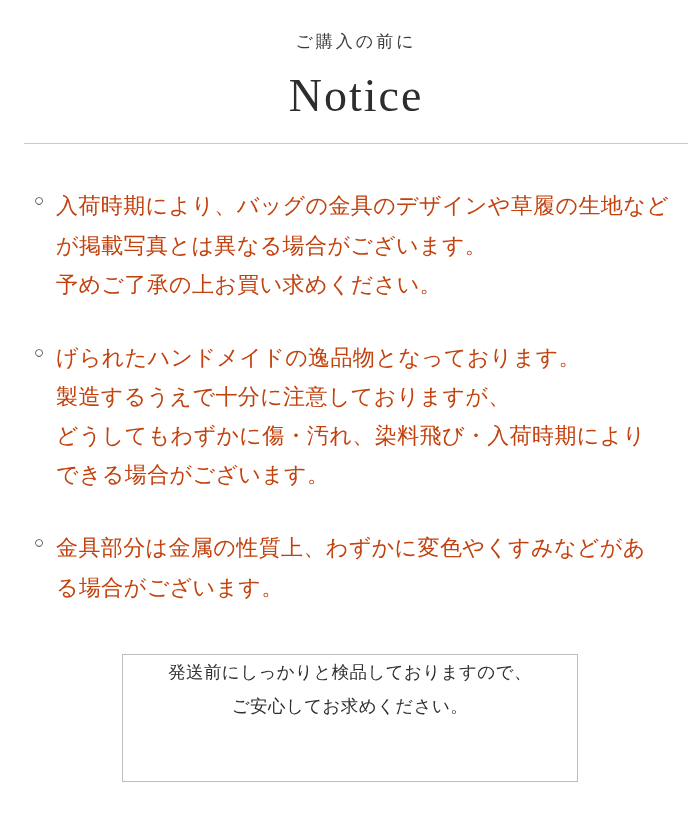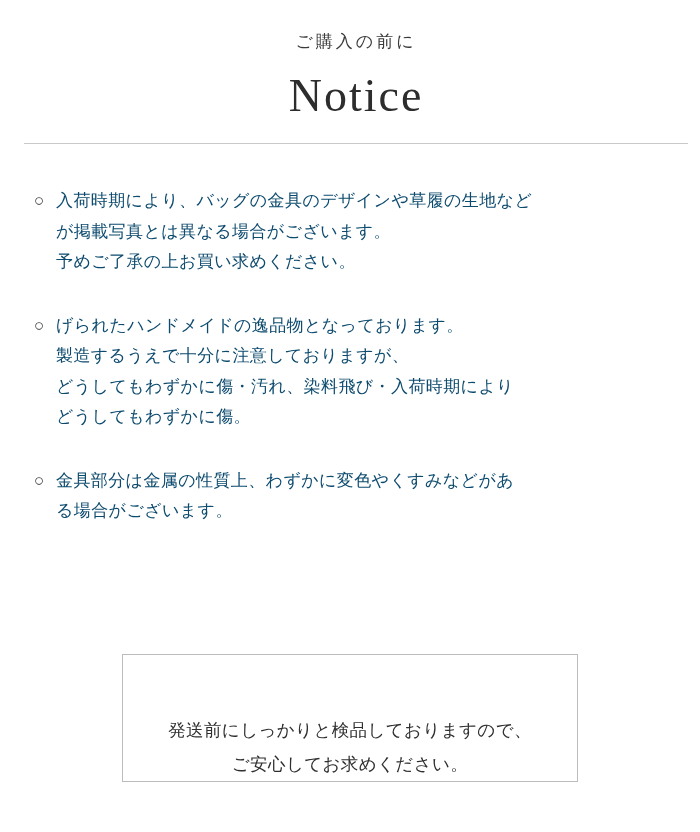--- a/index.html
+++ b/index.html
@@ -68,43 +68,43 @@
     flex: 0 0 auto;
     width: 22px;
     font-size: 17px;
     line-height: 1.75;
     color: #3a3a3a;
   }
   .note-lines {
     flex: 1 1 auto;
   }
   .note-line {
-    font-size: 17px;
+    font-size: 22px;
     line-height: 1.78;
-    color: #0c4a6e;
+    color: #c2410c;
     letter-spacing: 0.4px;
     white-space: nowrap;
   }
   .note-line.indent {
     padding-left: 0;
   }
 
   
   .footer-box {
     position: absolute;
     left: 122px;
     top: 654px;
     width: 456px;
     height: 128px;
     border: 1px solid #bdbdbd;
     box-sizing: border-box;
     display: flex;
     flex-direction: column;
     align-items: center;
-    justify-content: flex-end;
+    justify-content: flex-start;
   }
   .footer-line {
     font-size: 17.5px;
     line-height: 1.95;
     color: #2f2f2f;
     letter-spacing: 0.4px;
     white-space: nowrap;
   }
 </style>
 </head>
@@ -128,21 +128,21 @@
         <div class="note-line indent">予めご了承の上お買い求めください。</div>
       </span>
     </li>
 
     <li class="note-item">
       <span class="note-marker">○</span>
       <span class="note-lines">
         <div class="note-line indent">げられたハンドメイドの逸品物となっております。</div>
         <div class="note-line indent">製造するうえで十分に注意しておりますが、</div>
         <div class="note-line indent">どうしてもわずかに傷・汚れ、染料飛び・入荷時期により</div>
-        <div class="note-line indent">どうしてもわずかに傷。</div>
+        <div class="note-line indent">できる場合がございます。</div>
       </span>
     </li>
 
     <li class="note-item">
       <span class="note-marker">○</span>
       <span class="note-lines">
         <div class="note-line">金具部分は金属の性質上、わずかに変色やくすみなどがあ</div>
         <div class="note-line indent">る場合がございます。</div>
       </span>
     </li>

